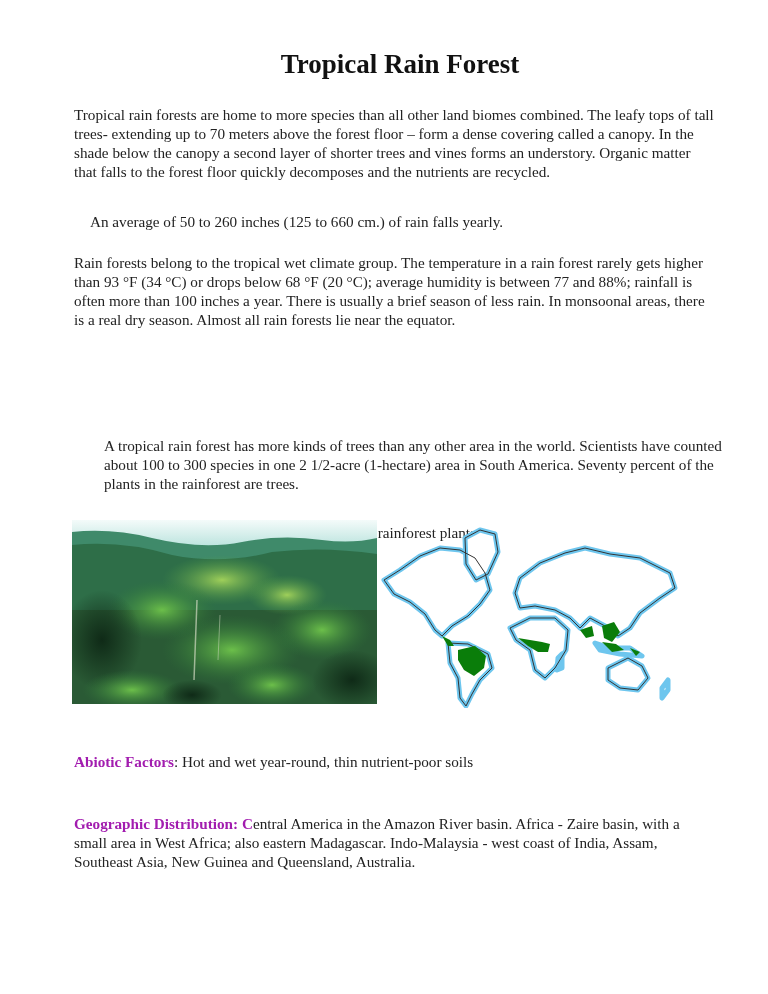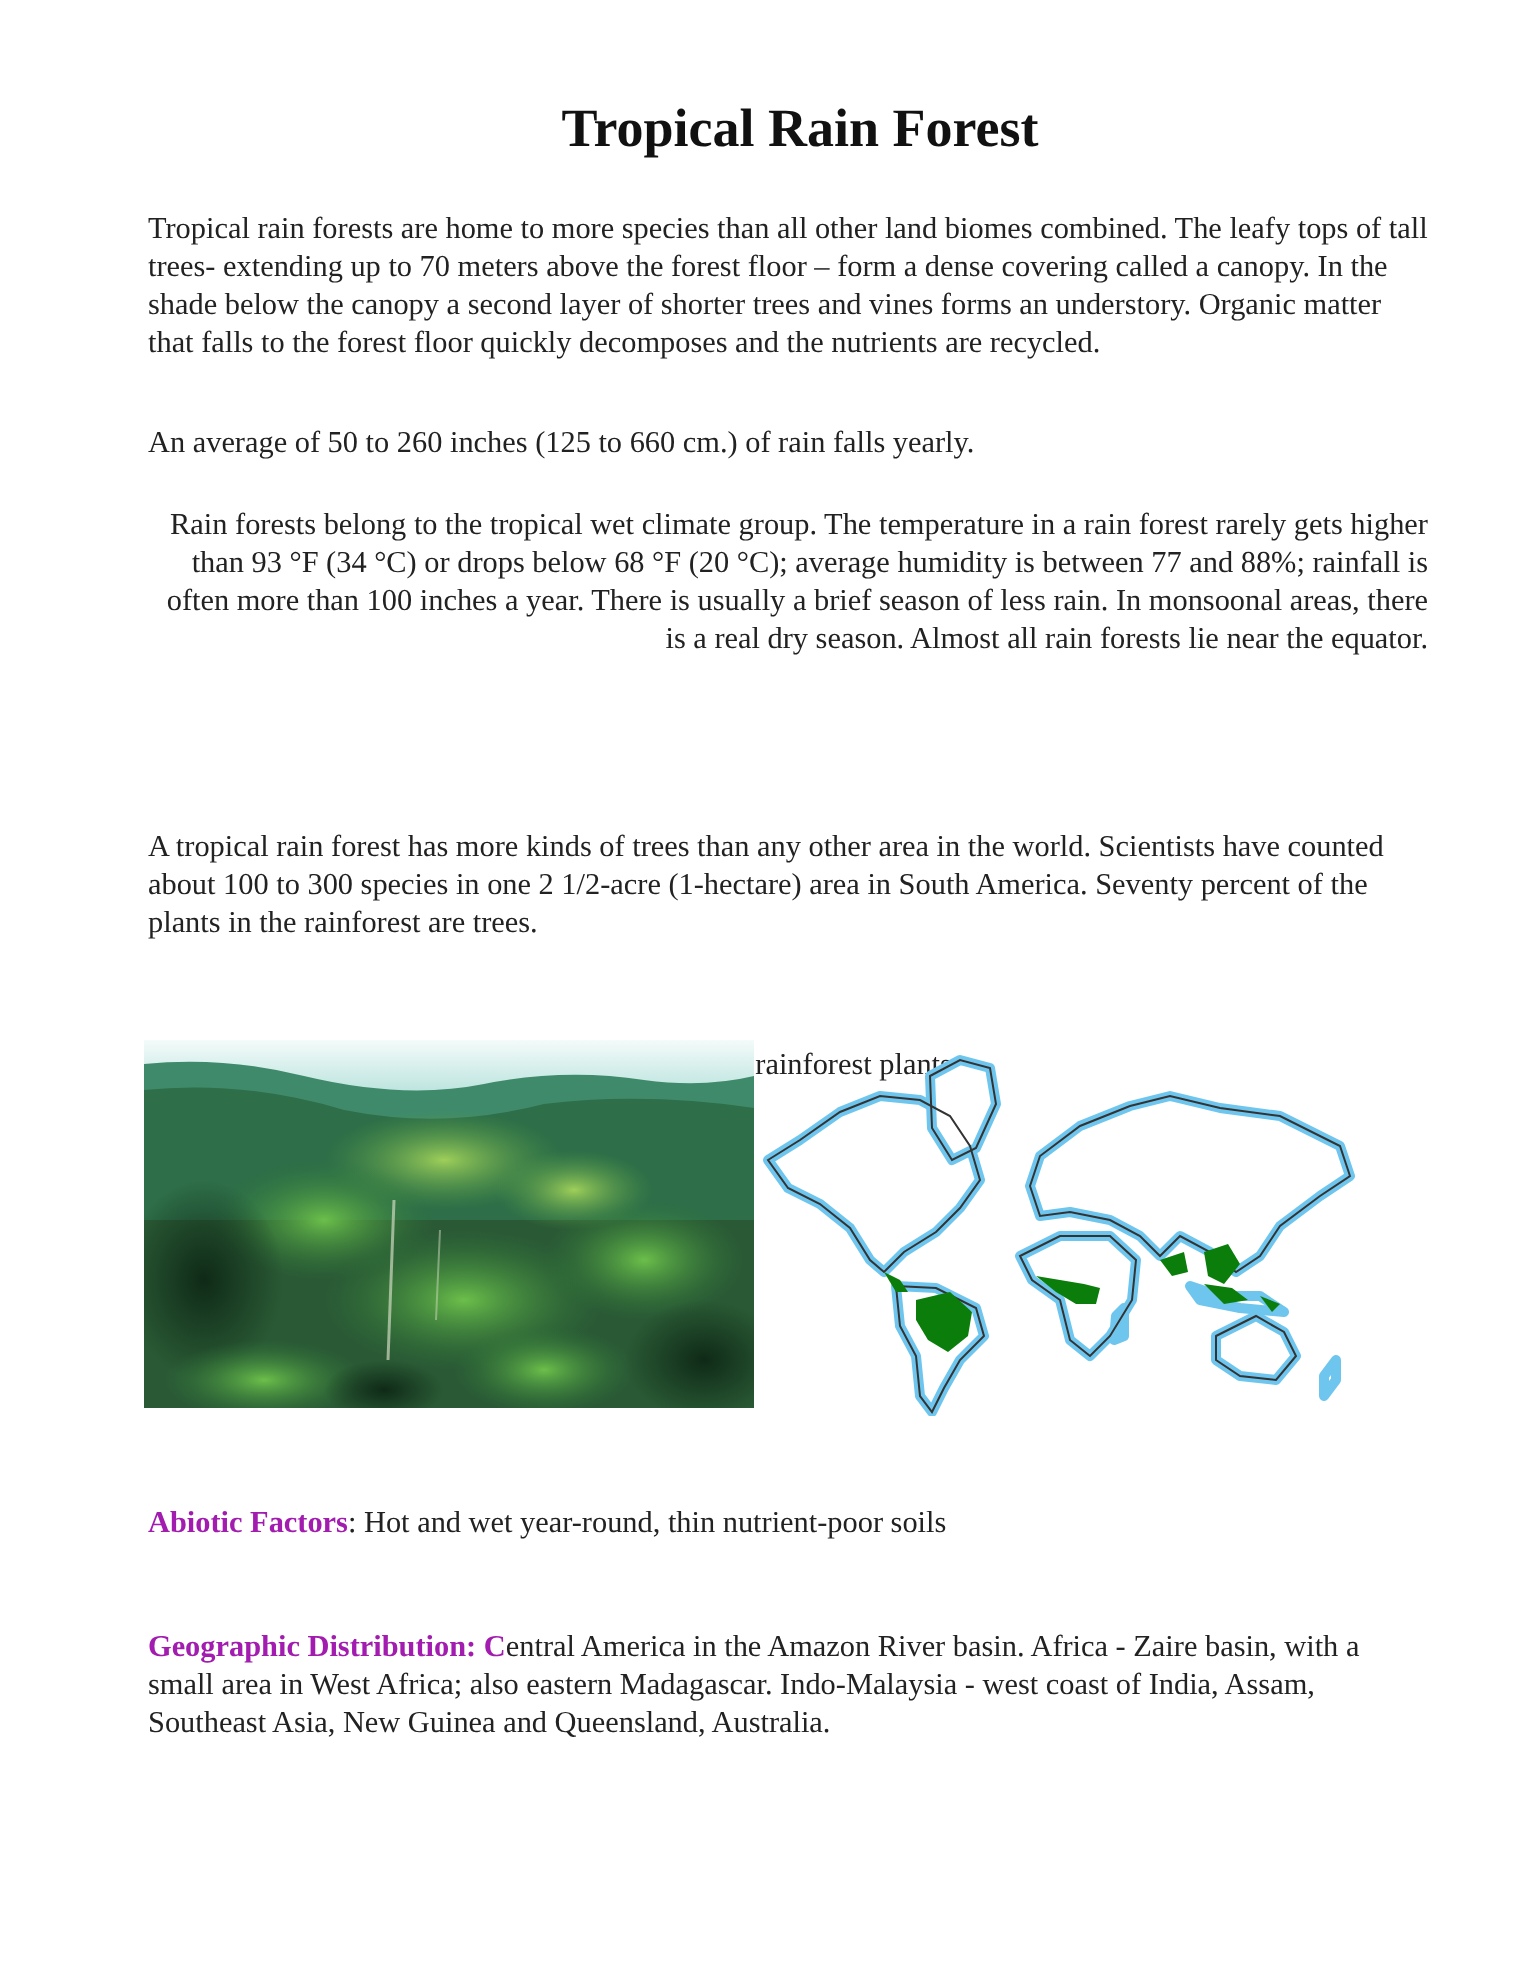--- a/index.html
+++ b/index.html
@@ -4,24 +4,24 @@
 <style>
   html, body { margin: 0; padding: 0; background: #ffffff; }
   body { width: 768px; height: 994px; position: relative; overflow: hidden;
          font-family: "Liberation Serif", "DejaVu Serif", serif; color: #1a1a1a; }
   .page { position: absolute; left: 0; top: 0; width: 768px; height: 994px; }
   h1.title { position: absolute; left: 0; width: 768px; top: 49px; margin: 0;
              text-align: center; font-size: 27px; font-weight: bold; color: #111; letter-spacing: 0; padding-left: 16px; }
   .para { position: absolute; left: 74px; width: 640px; margin: 0; font-size: 15.2px;
           line-height: 19px; color: #222; }
   .p1 { top: 105px; }
-  .p2 { top: 212px; }
-  .p3 { top: 253px; text-align: right; }
+  .p2 { top: 212px; margin-left: 16px; }
+  .p3 { top: 253px; }
   .p4 { top: 357px; }
-  .p5 { top: 414px; }
+  .p5 { top: 436px; margin-left: 30px; }
   .p6 { top: 523px; top: 524px; }
   .p7 { top: 752px; }
   .p8 { top: 814px; }
   .p6 { top: 523px; }
   .lbl { font-weight: bold; color: #a21caf; }
 
   .photo { position: absolute; left: 72px; top: 520px; width: 305px; height: 184px; overflow: hidden;
            background: #1d3a22; }
   .photo svg { display: block; }
   .map { position: absolute; left: 380px; top: 518px; width: 322px; height: 190px; }

